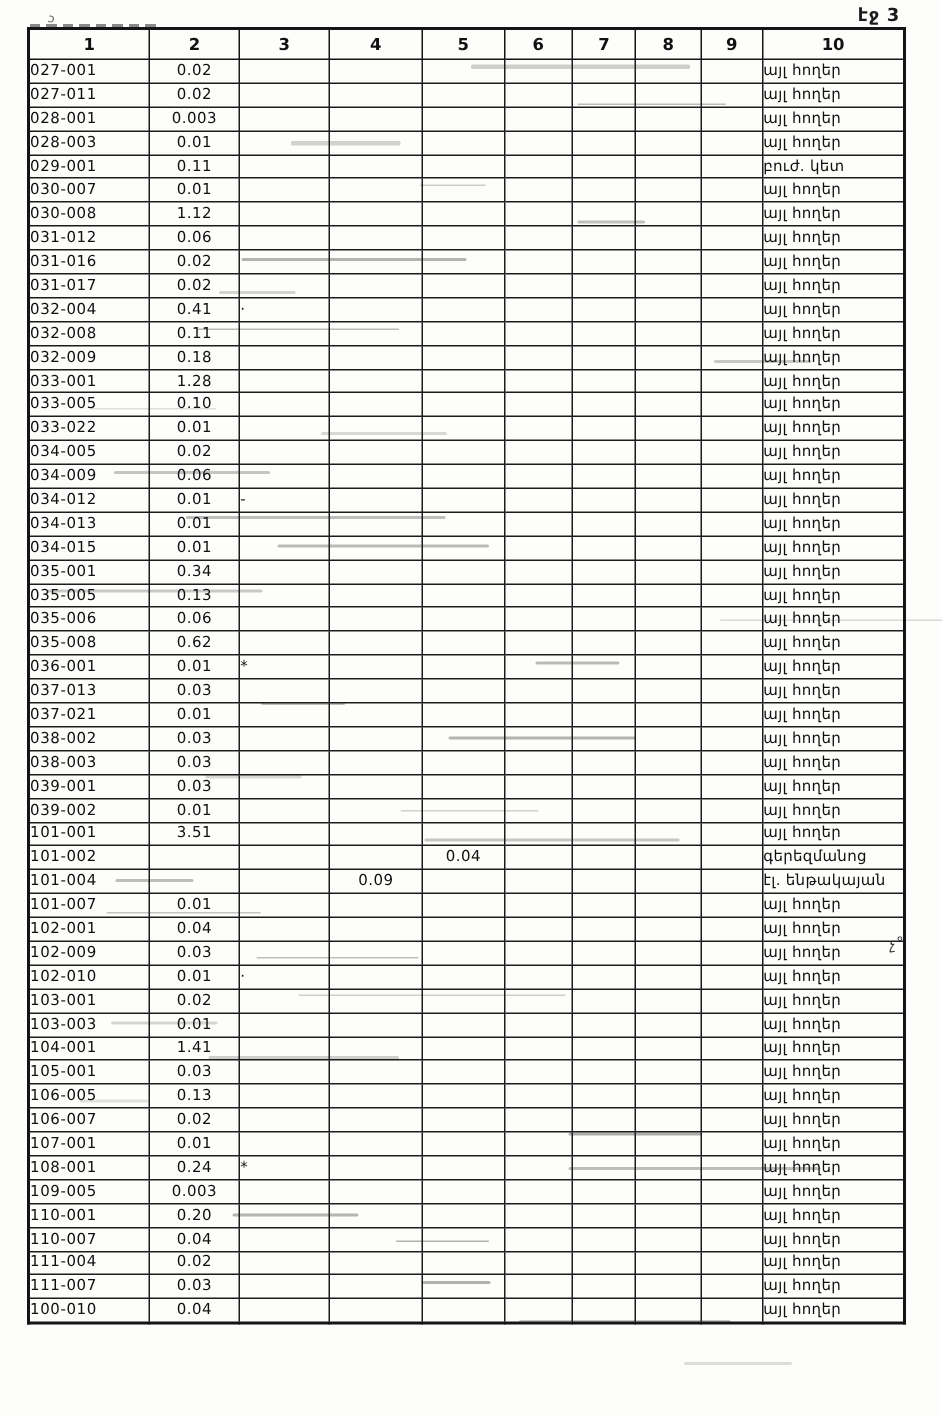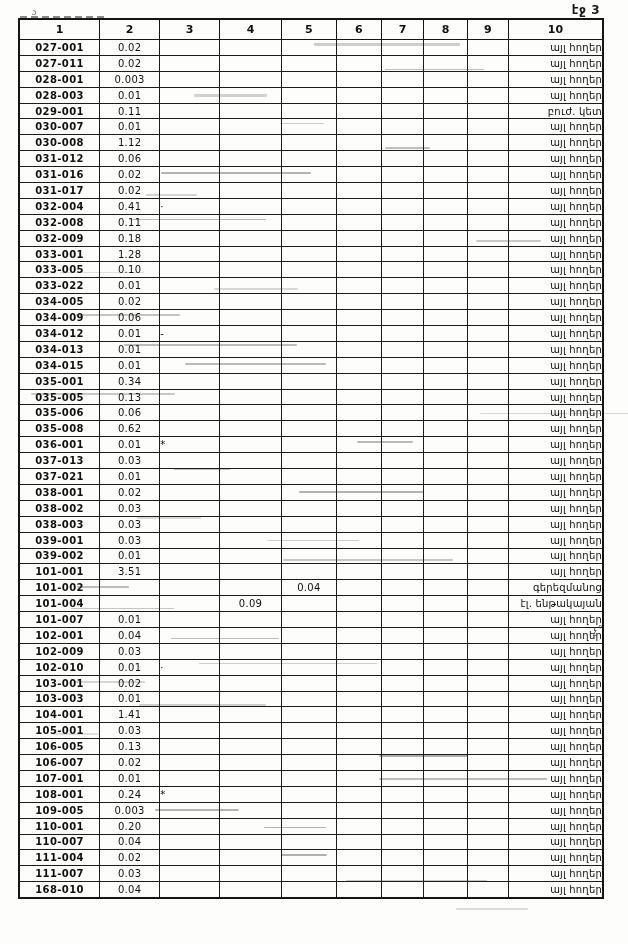--- a/index.html
+++ b/index.html
@@ -36,24 +36,24 @@
   }
   table.doc th{
     height:19px;font-size:11px;font-weight:700;
     border:1px solid #151515;padding:0;text-align:center;color:#111;
   }
   table.doc td{
     border:1px solid #1c1c1c;padding:0;overflow:hidden;white-space:nowrap;
     font-size:10px;color:#101010;
   }
   table.doc tr.data-row{height:15.9px;}
-  td.c-code{text-align:center;padding-left:4px;letter-spacing:.4px;font-weight:bold;}
+  td.c-code{text-align:left;padding-left:4px;letter-spacing:.4px;}
   td.c-val{text-align:center;letter-spacing:.3px;}
   td.c-mark{text-align:left;padding-left:5px;font-size:9px;}
-  td.c-land{text-align:right;padding-left:3px;font-size:9.5px;letter-spacing:.2px;}
+  td.c-land{text-align:left;padding-left:3px;font-size:9.5px;letter-spacing:.2px;}
   .streak{
     position:absolute;background:#222;pointer-events:none;
     border-radius:1px;
   }
 </style>
 </head>
 <body>
 
 <div class="page">
 
@@ -420,32 +420,20 @@
           <td class="c-mark"></td>
           <td class="c-val"></td>
           <td class="c-val"></td>
           <td class="c-val"></td>
           <td class="c-val"></td>
           <td class="c-val"></td>
           <td class="c-val"></td>
           <td class="c-land">այլ հողեր</td>
         </tr>
         <tr class="data-row">
-          <td class="c-code">038-001</td>
-          <td class="c-val">0.02</td>
-          <td class="c-mark"></td>
-          <td class="c-val"></td>
-          <td class="c-val"></td>
-          <td class="c-val"></td>
-          <td class="c-val"></td>
-          <td class="c-val"></td>
-          <td class="c-val"></td>
-          <td class="c-land">այլ հողեր</td>
-        </tr>
-        <tr class="data-row">
           <td class="c-code">038-002</td>
           <td class="c-val">0.03</td>
           <td class="c-mark"></td>
           <td class="c-val"></td>
           <td class="c-val"></td>
           <td class="c-val"></td>
           <td class="c-val"></td>
           <td class="c-val"></td>
           <td class="c-val"></td>
           <td class="c-land">այլ հողեր</td>
@@ -720,21 +708,21 @@
           <td class="c-mark"></td>
           <td class="c-val"></td>
           <td class="c-val"></td>
           <td class="c-val"></td>
           <td class="c-val"></td>
           <td class="c-val"></td>
           <td class="c-val"></td>
           <td class="c-land">այլ հողեր</td>
         </tr>
         <tr class="data-row">
-          <td class="c-code">168-010</td>
+          <td class="c-code">100-010</td>
           <td class="c-val">0.04</td>
           <td class="c-mark"></td>
           <td class="c-val"></td>
           <td class="c-val"></td>
           <td class="c-val"></td>
           <td class="c-val"></td>
           <td class="c-val"></td>
           <td class="c-val"></td>
           <td class="c-land">այլ հողեր</td>
         </tr>

